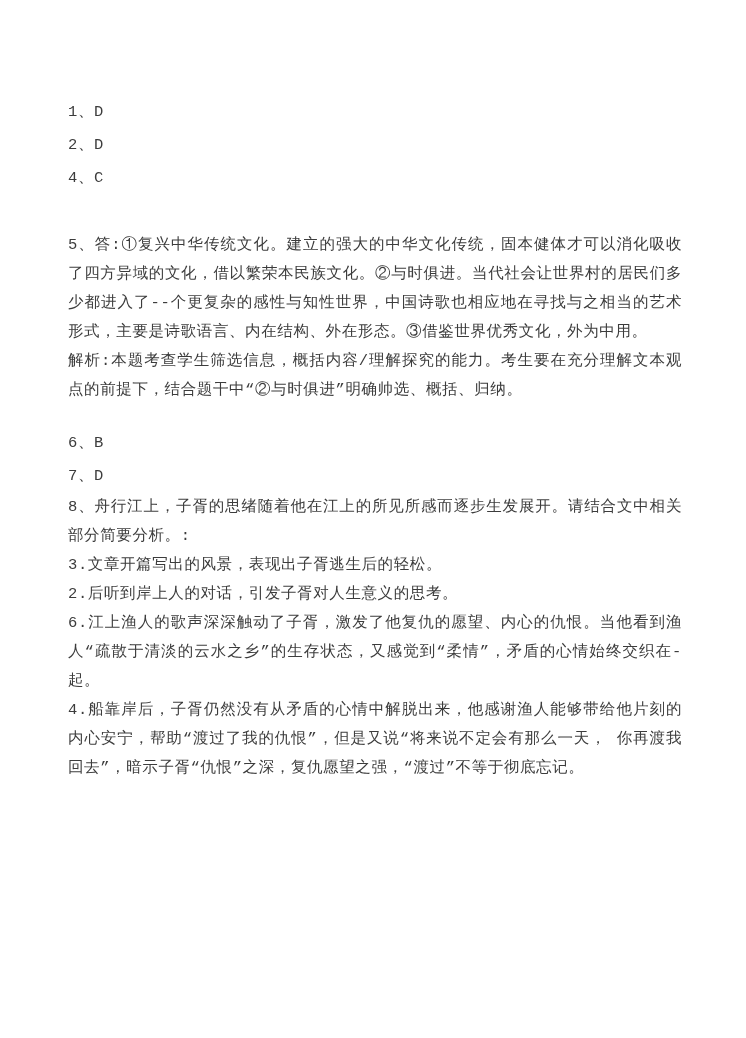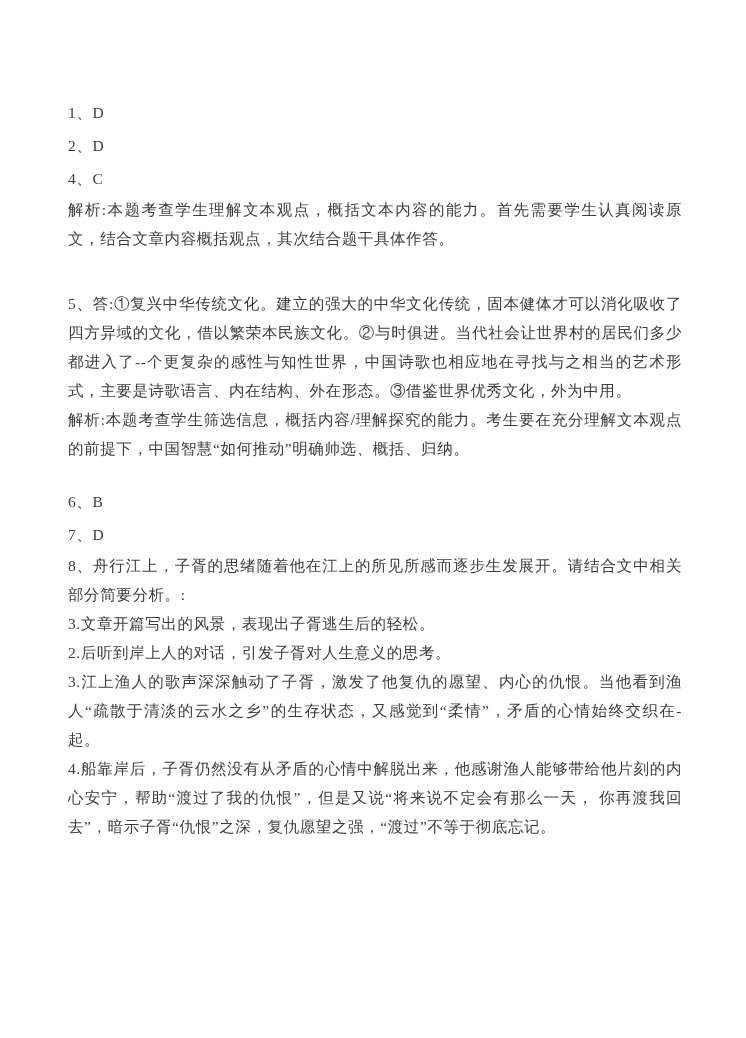--- a/index.html
+++ b/index.html
@@ -4,21 +4,21 @@
 <style>
   * { margin: 0; padding: 0; box-sizing: border-box; }
   html, body { background: #ffffff; }
   .doc-page {
     position: relative;
     width: 746px;
     height: 1038px;
     margin: 0 auto;
     background: #ffffff;
     overflow: hidden;
-    font-family: Liberation Serif, serif;
+    font-family: Liberation Mono, monospace;
     color: #3c3c3c;
   }
   .doc-content {
     padding: 96px 64px 0 68px;
   }
   .doc-content p {
     font-size: 15.5px;
     line-height: 29px;
     text-align: justify;
     letter-spacing: 0.6px;
@@ -36,29 +36,28 @@
 </head>
 <body>
 
 <div class="doc-page">
   <div class="doc-content">
 
     <p class="choice-line">1、D</p>
     <p class="choice-line">2、D</p>
     <p class="choice-line">4、C</p>
 
-    <p>解析:本题考查学生理解文本观点，概括文本内容的能力。首先需要学生认真阅读原文，结合文章内容概括观点，其次结合题干具体作答。</p>
 
     <p class="gap-lg">5、答:①复兴中华传统文化。建立的强大的中华文化传统，固本健体才可以消化吸收了四方异域的文化，借以繁荣本民族文化。②与时俱进。当代社会让世界村的居民们多少都进入了--个更复杂的感性与知性世界，中国诗歌也相应地在寻找与之相当的艺术形式，主要是诗歌语言、内在结构、外在形态。③借鉴世界优秀文化，外为中用。</p>
-    <p>解析:本题考查学生筛选信息，概括内容/理解探究的能力。考生要在充分理解文本观点的前提下，中国智慧“如何推动”明确帅选、概括、归纳。</p>
+    <p>解析:本题考查学生筛选信息，概括内容/理解探究的能力。考生要在充分理解文本观点的前提下，结合题干中“②与时俱进”明确帅选、概括、归纳。</p>
 
     <p class="choice-line gap-md">6、B</p>
     <p class="choice-line">7、D</p>
 
     <p>8、舟行江上，子胥的思绪随着他在江上的所见所感而逐步生发展开。请结合文中相关部分简要分析。:</p>
 
     <p>3.文章开篇写出的风景，表现出子胥逃生后的轻松。</p>
     <p>2.后听到岸上人的对话，引发子胥对人生意义的思考。</p>
-    <p>3.江上渔人的歌声深深触动了子胥，激发了他复仇的愿望、内心的仇恨。当他看到渔人“疏散于清淡的云水之乡”的生存状态，又感觉到“柔情”，矛盾的心情始终交织在-起。</p>
+    <p>6.江上渔人的歌声深深触动了子胥，激发了他复仇的愿望、内心的仇恨。当他看到渔人“疏散于清淡的云水之乡”的生存状态，又感觉到“柔情”，矛盾的心情始终交织在-起。</p>
     <p>4.船靠岸后，子胥仍然没有从矛盾的心情中解脱出来，他感谢渔人能够带给他片刻的内心安宁，帮助“渡过了我的仇恨”，但是又说“将来说不定会有那么一天， 你再渡我回去”，暗示子胥“仇恨”之深，复仇愿望之强，“渡过”不等于彻底忘记。</p>
 
   </div>
 </div>
 
 </body></html>

